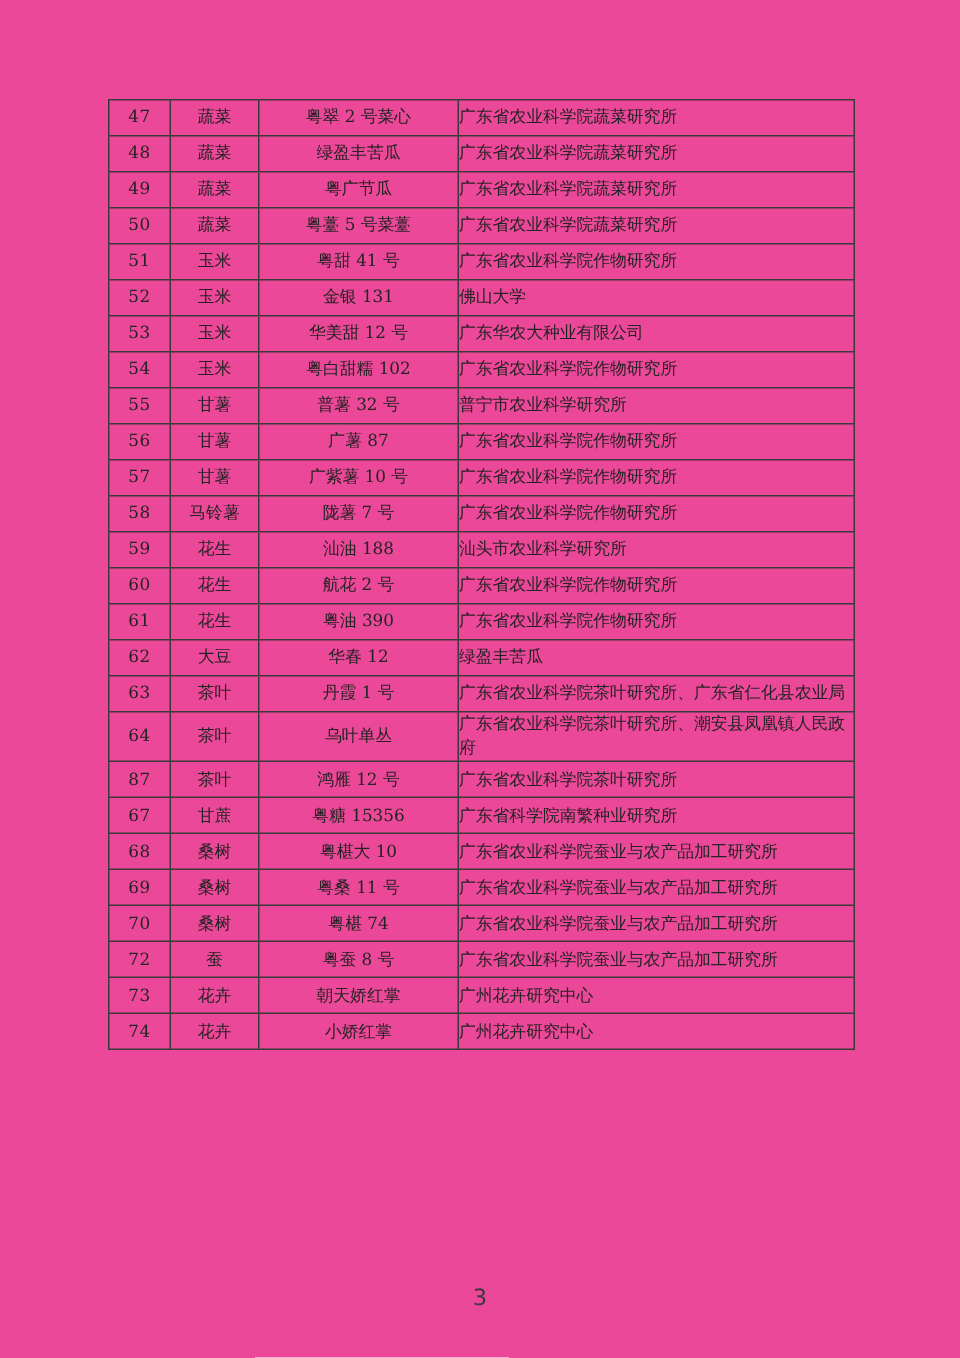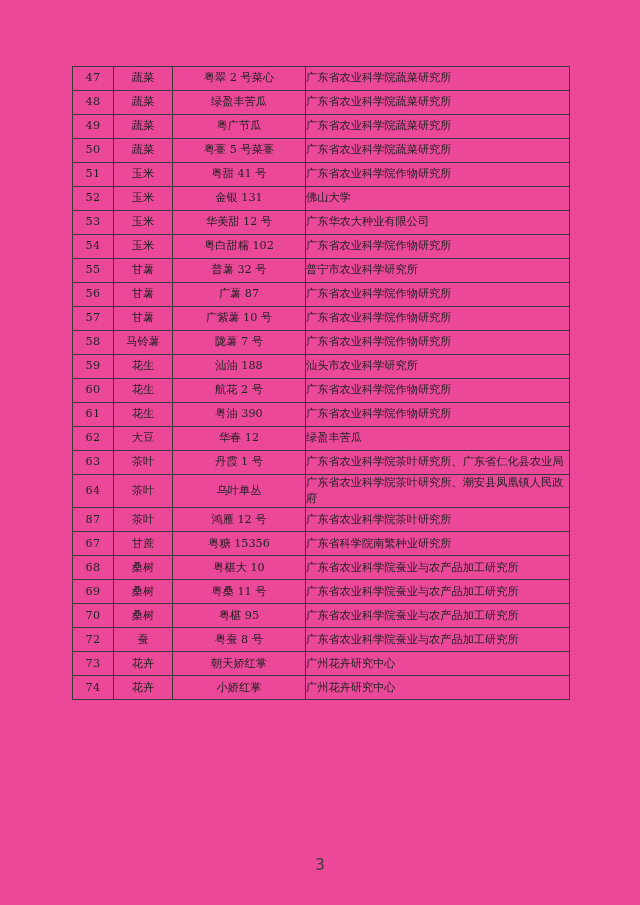--- a/index.html
+++ b/index.html
@@ -223,21 +223,21 @@
           </tr>
           <tr>
             <td class="cell-no">69</td>
             <td class="cell-cat">桑树</td>
             <td class="cell-name">粤桑 11 号</td>
             <td class="cell-inst">广东省农业科学院蚕业与农产品加工研究所</td>
           </tr>
           <tr>
             <td class="cell-no">70</td>
             <td class="cell-cat">桑树</td>
-            <td class="cell-name">粤椹 95</td>
+            <td class="cell-name">粤椹 74</td>
             <td class="cell-inst">广东省农业科学院蚕业与农产品加工研究所</td>
           </tr>
           <tr>
             <td class="cell-no">72</td>
             <td class="cell-cat">蚕</td>
             <td class="cell-name">粤蚕 8 号</td>
             <td class="cell-inst">广东省农业科学院蚕业与农产品加工研究所</td>
           </tr>
           <tr>
             <td class="cell-no">73</td>

